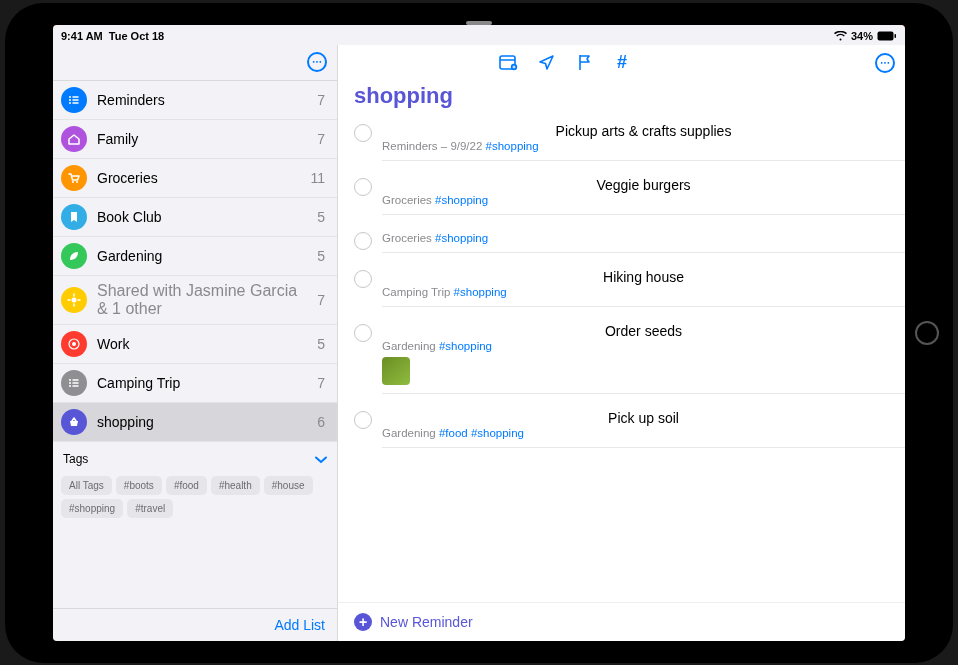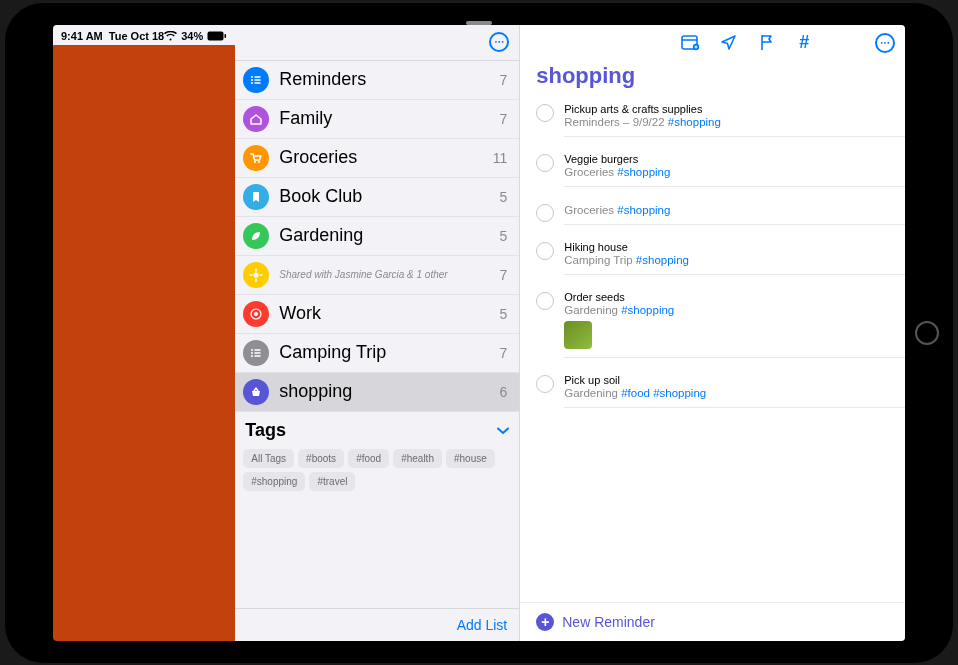--- a/index.html
+++ b/index.html
@@ -17,21 +17,21 @@
       padding: 22px 48px 22px 48px;
       position: relative;
     }
     .home-button {
       position: absolute; right: 14px; top: 50%; transform: translateY(-50%);
       width: 24px; height: 24px; border: 2px solid #555; border-radius: 50%;
     }
     .screen {
       width: 100%; height: 100%;
       background: #c2410c; border-radius: 4px;
-      display: flex; flex-direction: row;
+      display: flex; flex-direction: column;
       overflow: hidden;
     }
     
     .status-bar {
       height: 20px; display: flex; align-items: center; justify-content: space-between;
       padding: 2px 8px 0 8px; font-size: 11px; font-weight: 600;
       background: #f2f2f7;
     }
     .status-left { display: flex; gap: 6px; color: #000; }
     .status-right { display: flex; gap: 4px; align-items: center; color: #000; }
@@ -64,26 +64,26 @@
       border-bottom: 1px solid #e3e3e6;
       cursor: default;
     }
     .list-item.selected { background: #d6d6db; }
     .list-icon {
       width: 26px; height: 26px; border-radius: 50%; flex-shrink: 0;
       display: flex; align-items: center; justify-content: center;
       color: #fff; font-size: 12px;
     }
     .list-body { flex: 1; min-width: 0; }
-    .list-name { font-size: 18px; color: #000; }
-    .list-sub { font-size: 10px; color: #8a8a8e; font-style: italic; }
+    .list-name { font-size: 14px; color: #000; }
+    .list-sub { font-size: 16px; color: #8a8a8e; }
     .list-count { font-size: 14px; color: #8a8a8e; }
     .tags-section { padding: 4px 8px 8px 8px; }
     .tags-header { display: flex; justify-content: space-between; align-items: center; padding: 4px 2px; }
-    .tags-title { font-size: 18px; font-weight: 700; }
+    .tags-title { font-size: 12px; font-weight: 400; }
     .chevron { color: #007aff; }
     .tags-wrap { display: flex; flex-wrap: wrap; gap: 4px; margin-top: 4px; }
     .tag-chip {
       background: #e6e6ea; color: #6b6b70;
       font-size: 10px; padding: 4px 8px; border-radius: 5px;
     }
     .sidebar-footer {
       margin-top: auto; padding: 8px 12px; text-align: right;
       border-top: 1px solid #d9d9dc;
       color: #007aff; font-size: 14px;
@@ -107,21 +107,21 @@
     .reminders { flex: 1; overflow: auto; }
     .reminder {
       display: flex; gap: 10px; padding: 8px 0 8px 16px;
     }
     .reminder + .reminder { }
     .reminder-row { border-bottom: 1px solid #e8e8ea; padding-bottom: 8px; flex: 1; }
     .reminder-check {
       width: 18px; height: 18px; border: 1.5px solid #c7c7cc; border-radius: 50%;
       margin-top: 1px; flex-shrink: 0;
     }
-    .reminder-title { font-size: 11px; color: #000; }
+    .reminder-title { font-size: 14px; color: #000; text-align: center; }
     .reminder-sub { font-size: 11.5px; color: #8a8a8e; margin-top: 1px; }
     .reminder-sub .tag { color: #007aff; }
     .reminder-thumb {
       width: 28px; height: 28px; border-radius: 4px;
       background: linear-gradient(140deg,#6b8e23,#8fbc3f);
       margin-top: 5px;
     }
     .detail-footer {
       padding: 10px 16px; display: flex; align-items: center; gap: 8px;
       color: #5856d6; font-size: 14px; border-top: 1px solid #eee;

